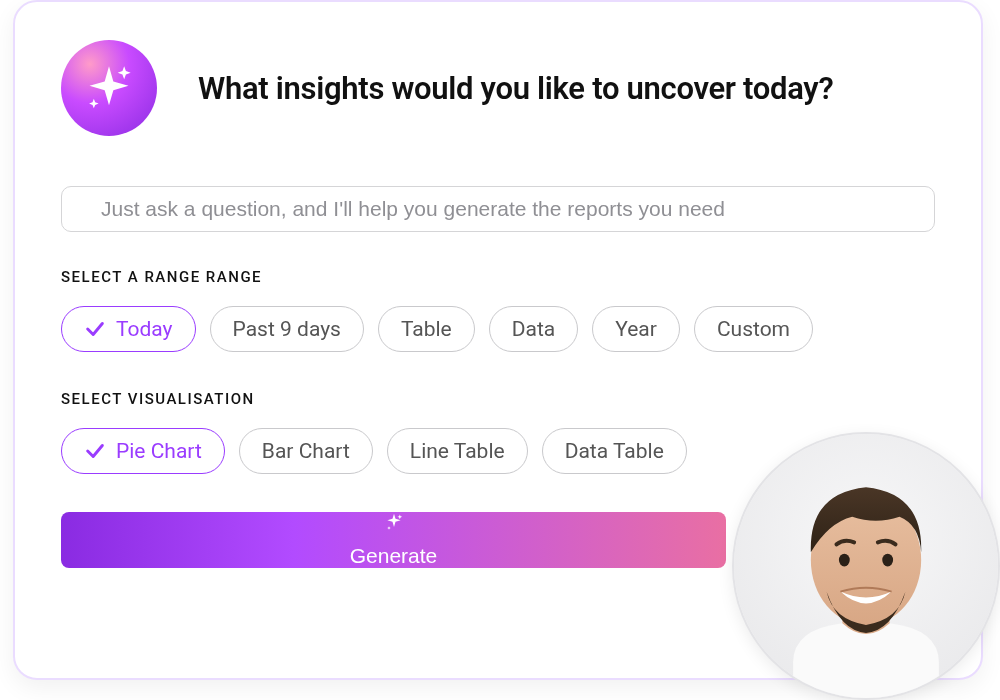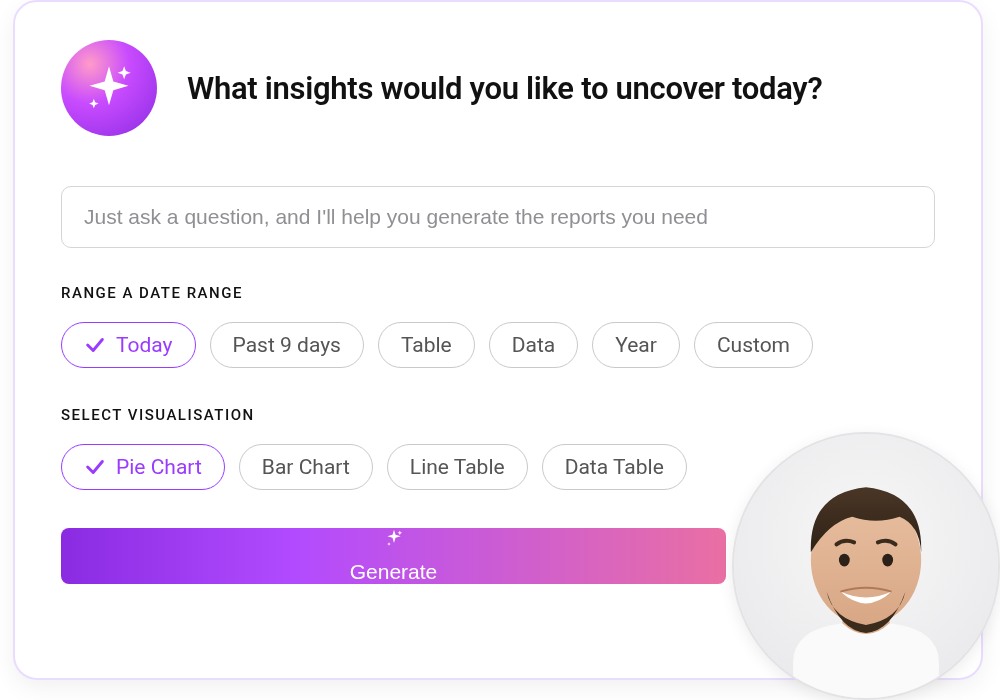--- a/index.html
+++ b/index.html
@@ -18,21 +18,21 @@
       height: 680px;
       background: #fff;
       border: 2px solid #eadcff;
       border-radius: 24px;
       padding: 38px 46px 44px 46px;
       box-shadow: 0 8px 24px rgba(0,0,0,0.06);
     }
     .header-row {
       display: flex;
       align-items: center;
-      gap: 30px;
+      gap: 41px;
       margin-bottom: 50px;
     }
     .logo-circle {
       width: 96px;
       height: 96px;
       border-radius: 50%;
       background: radial-gradient(circle at 30% 25%, #ff9bc9 0%, #c94bff 40%, #8a2be2 100%);
       display: flex;
       align-items: center;
       justify-content: center;
@@ -40,24 +40,24 @@
     }
     .logo-circle svg { width: 52px; height: 52px; }
     .page-title {
       font-size: 31px;
       font-weight: 600;
       color: #111;
       letter-spacing: -0.3px;
     }
     .question-input {
       width: 100%;
-      height: 62px;
+      height: 46px;
       border: 1px solid #d5d5d7;
       border-radius: 10px;
-      padding: 0 22px;
+      padding: 0 39px;
       font-size: 21px;
       color: #444;
       outline: none;
       margin-bottom: 36px;
     }
     .question-input::placeholder { color: #8f8f94; }
     .section-label {
       font-size: 15px;
       font-weight: 500;
       letter-spacing: 1.5px;
@@ -136,21 +136,21 @@
         <path fill="#fff" d="M24 4 L28 18 L42 22 L28 26 L24 40 L20 26 L6 22 L20 18 Z"></path>
         <path fill="#fff" d="M38 4 L39.6 8.4 L44 10 L39.6 11.6 L38 16 L36.4 11.6 L32 10 L36.4 8.4 Z"></path>
         <path fill="#fff" d="M10 34 L11.2 37.2 L14.4 38.4 L11.2 39.6 L10 42.8 L8.8 39.6 L5.6 38.4 L8.8 37.2 Z"></path>
       </svg>
     </div>
     <h1 class="page-title">What insights would you like to uncover today?</h1>
   </div>
 
   <input type="text" class="question-input" placeholder="Just ask a question, and I'll help you generate the reports you need" style="">
 
-  <div class="section-label">RANGE A DATE RANGE</div>
+  <div class="section-label">SELECT A RANGE RANGE</div>
   <div class="pill-row">
     <div class="pill selected">
       <svg class="check-icon" viewBox="0 0 24 24">
           <path fill="none" stroke="#9a3cff" stroke-width="3.2" stroke-linecap="round" stroke-linejoin="round" d="M4 12 L10 18 L20 6"></path>
         </svg>
       <span>Today</span>
     </div>
     <div class="pill">
 
       <span>Past 9 days</span>

